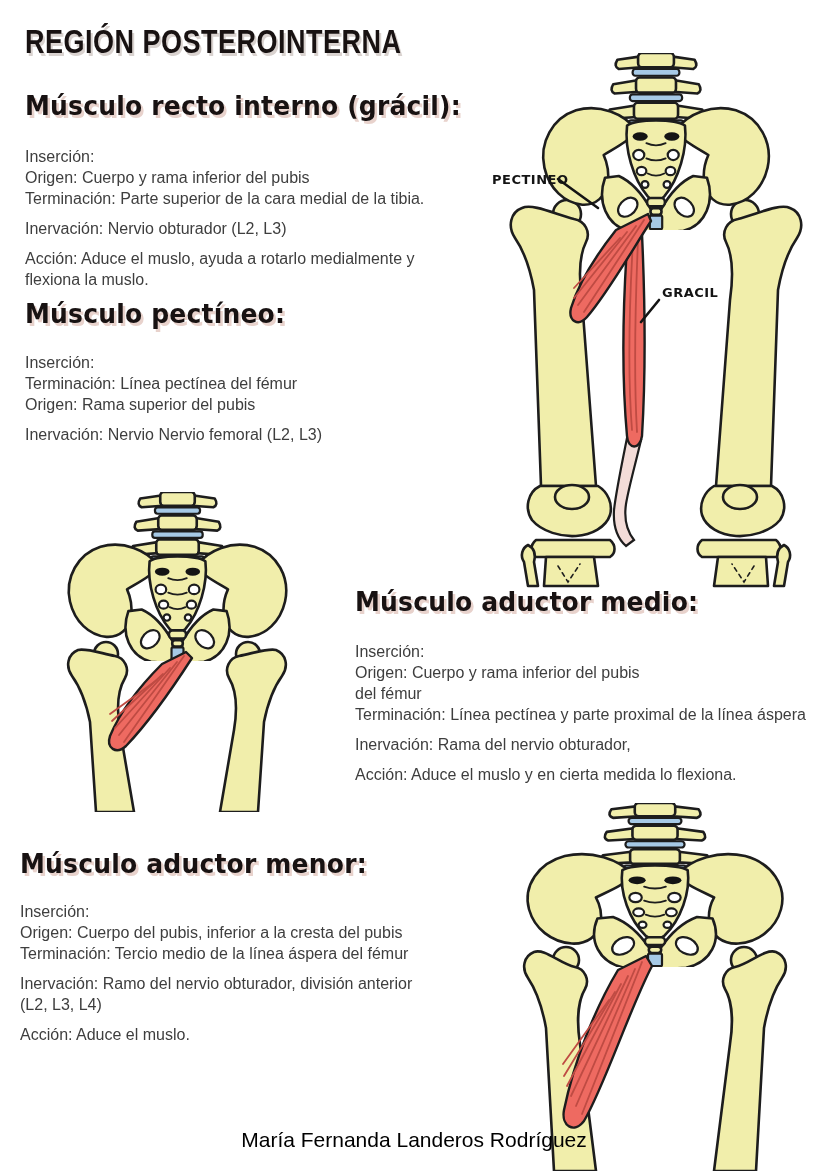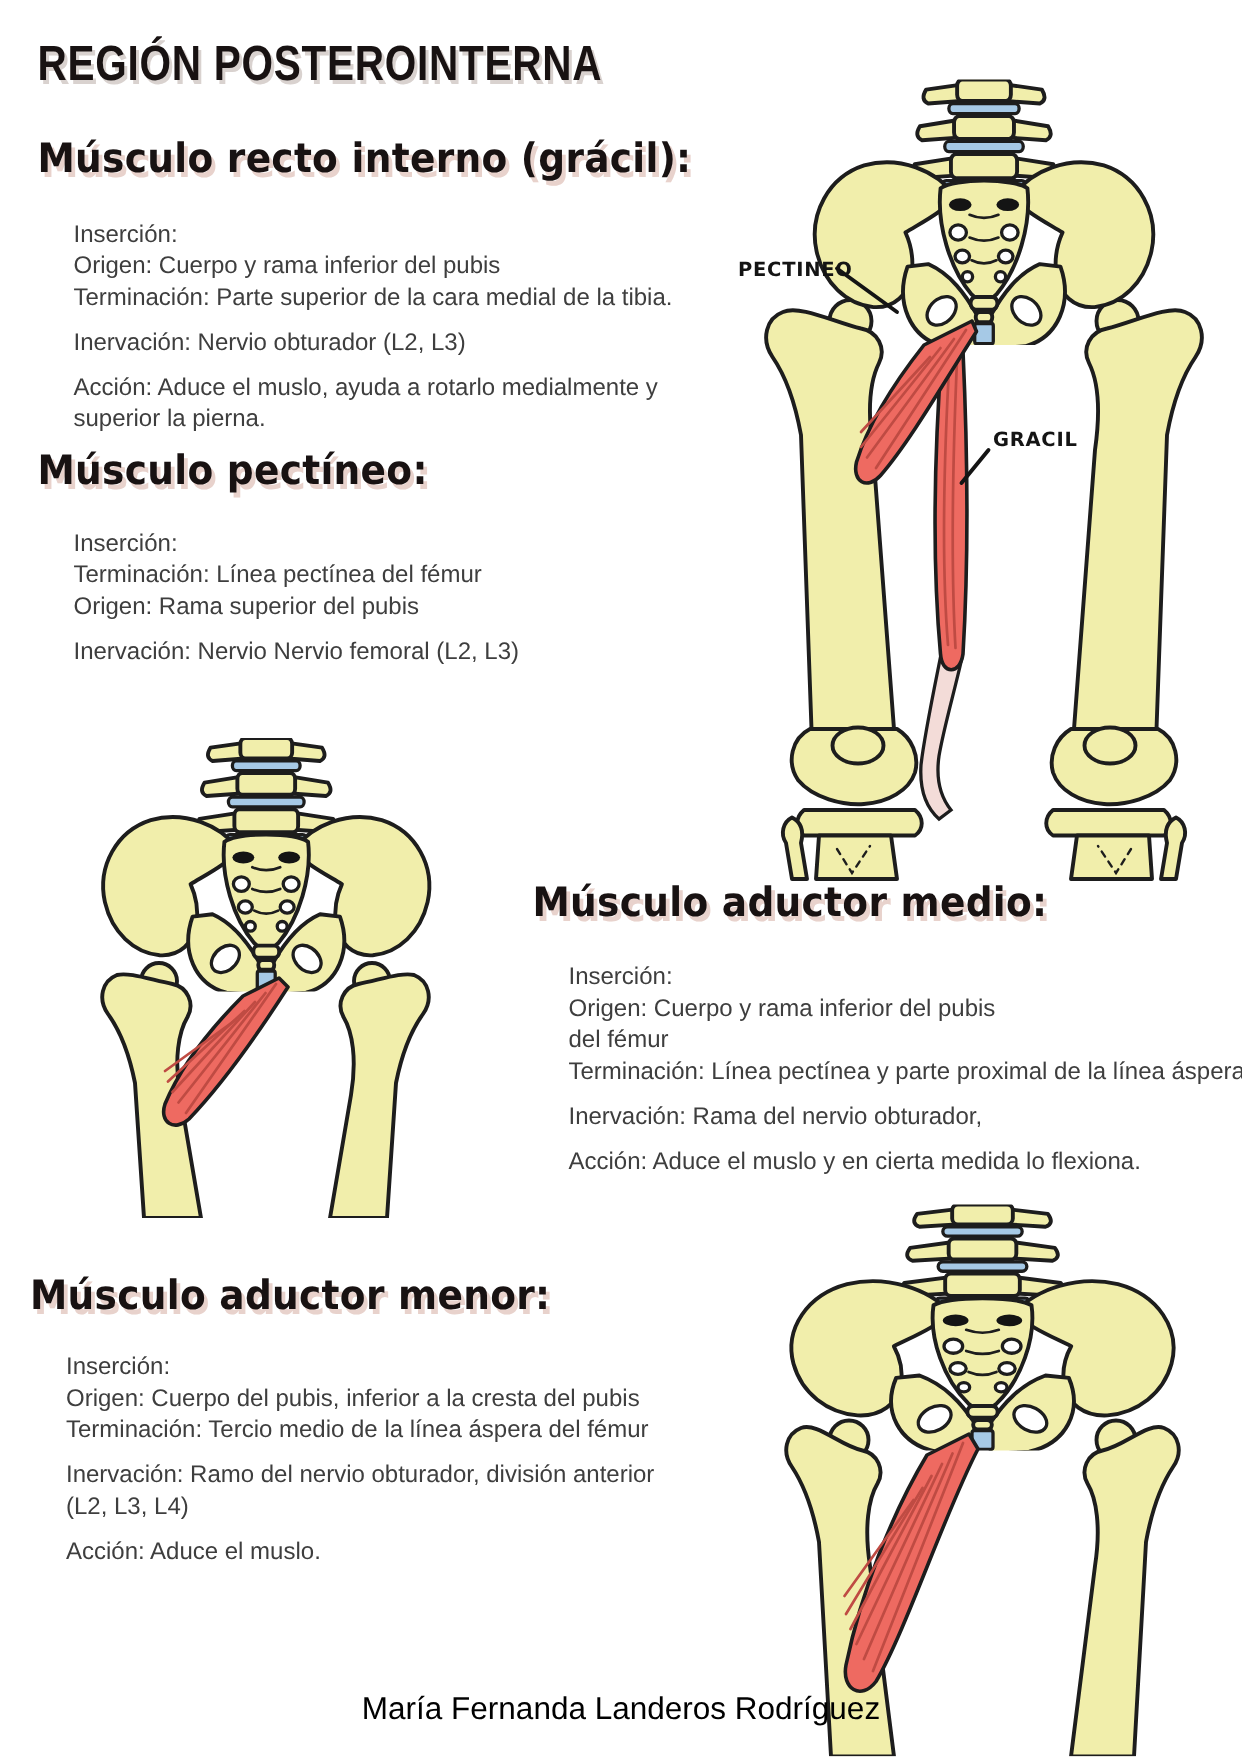--- a/index.html
+++ b/index.html
@@ -12,21 +12,21 @@
     font-size:27px; font-weight:800; letter-spacing:.5px; color:#181212;
     transform:scale(1,1.22); transform-origin:left top;
     text-shadow:2px 2.5px 0 #d9d2cf; white-space:nowrap;
   }
   .mheading {
     position:absolute; font-size:25px; font-weight:800; color:#181212;
     letter-spacing:.2px; transform:scale(1,1.08); transform-origin:left top;
     text-shadow:2.5px 3px 0 #e8d2cc; white-space:nowrap;
     font-family:"DejaVu Sans","Liberation Sans",sans-serif;
   }
-  .tblock { position:absolute; font-size:16px; line-height:21px; color:#3e3e3e; width:490px;margin-left:24px; }
+  .tblock { position:absolute; font-size:16px; line-height:21px; color:#3e3e3e; width:490px; }
   .para { margin:0 0 9px 0; }
   .para div { white-space:nowrap; }
   .footer {
     position:absolute; left:0; top:1128px; width:828px; text-align:center;
     font-size:21px; color:#000000; z-index:5;
   }
   .fig { position:absolute; z-index:1; }
   .fig svg { display:block; width:100%; height:100%; }
   .bone   { fill:#f1eeab; stroke:#1d1d1d; stroke-width:2.6; stroke-linejoin:round; }
   .blue   { fill:#a6c9e6; stroke:#1d1d1d; stroke-width:2.2; }
@@ -192,21 +192,21 @@
     <div class="para">
         <div>Inserción:</div>
         <div>Origen: Cuerpo y rama inferior del pubis</div>
         <div>Terminación: Parte superior de la cara medial de la tibia.</div>
       </div>
     <div class="para">
         <div>Inervación: Nervio obturador (L2, L3)</div>
       </div>
     <div class="para">
         <div>Acción: Aduce el muslo, ayuda a rotarlo medialmente y</div>
-        <div>superior la pierna.</div>
+        <div>flexiona la muslo.</div>
       </div>
   </div>
 
   <div class="mheading" style="left:25px; top:298px;">Músculo pectíneo:</div>
   <div class="tblock" style="left:25px; top:352px;">
     <div class="para">
         <div>Inserción:</div>
         <div>Terminación: Línea pectínea del fémur</div>
         <div>Origen: Rama superior del pubis</div>
       </div>

